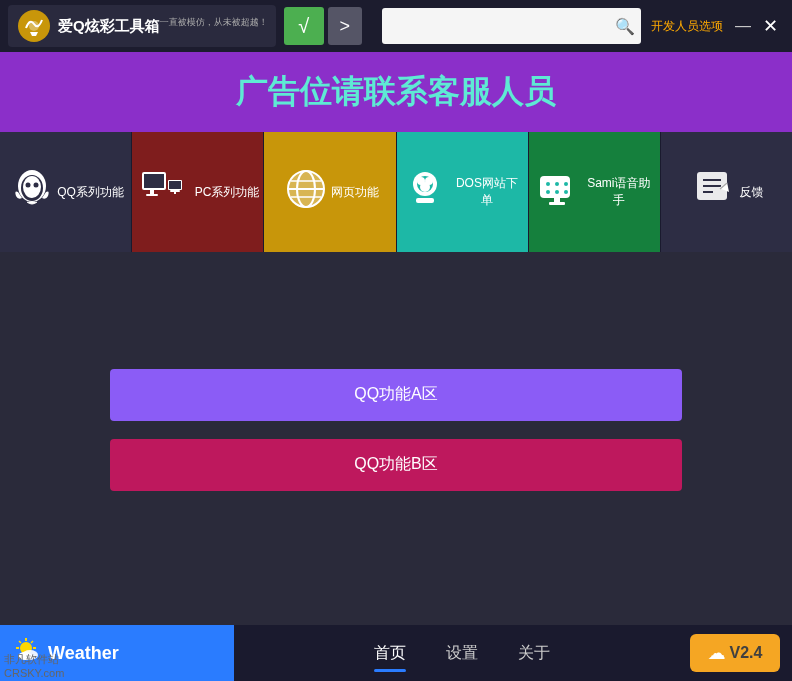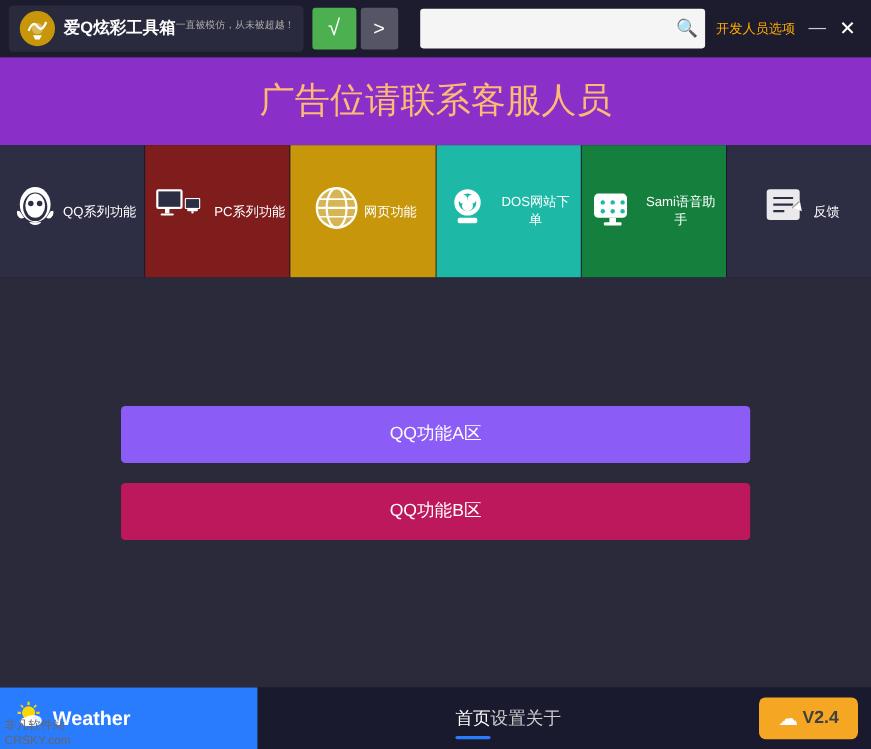--- a/index.html
+++ b/index.html
@@ -143,23 +143,23 @@
     #ad-banner {
       width: 100%;
       height: 80px;
       background: #8b2fc9;
       display: flex;
       align-items: center;
       justify-content: center;
     }
 
     #ad-text {
-      color: #fdba74;
+      color: #5eead4;
       font-size: 32px;
-      font-weight: normal;
+      font-weight: bold;
     }
 
     
     #category-row {
       width: 100%;
       height: 120px;
       display: flex;
       background: #222233;
     }
 
@@ -246,20 +246,21 @@
       color: #ffffff;
       font-size: 18px;
       font-weight: bold;
     }
 
     #nav-tabs {
       flex: 1;
       display: flex;
       align-items: center;
       justify-content: center;
+      gap: 40px;
     }
 
     .nav-tab {
       color: #cccccc;
       font-size: 16px;
       cursor: pointer;
       padding: 4px 0;
       position: relative;
     }
 

